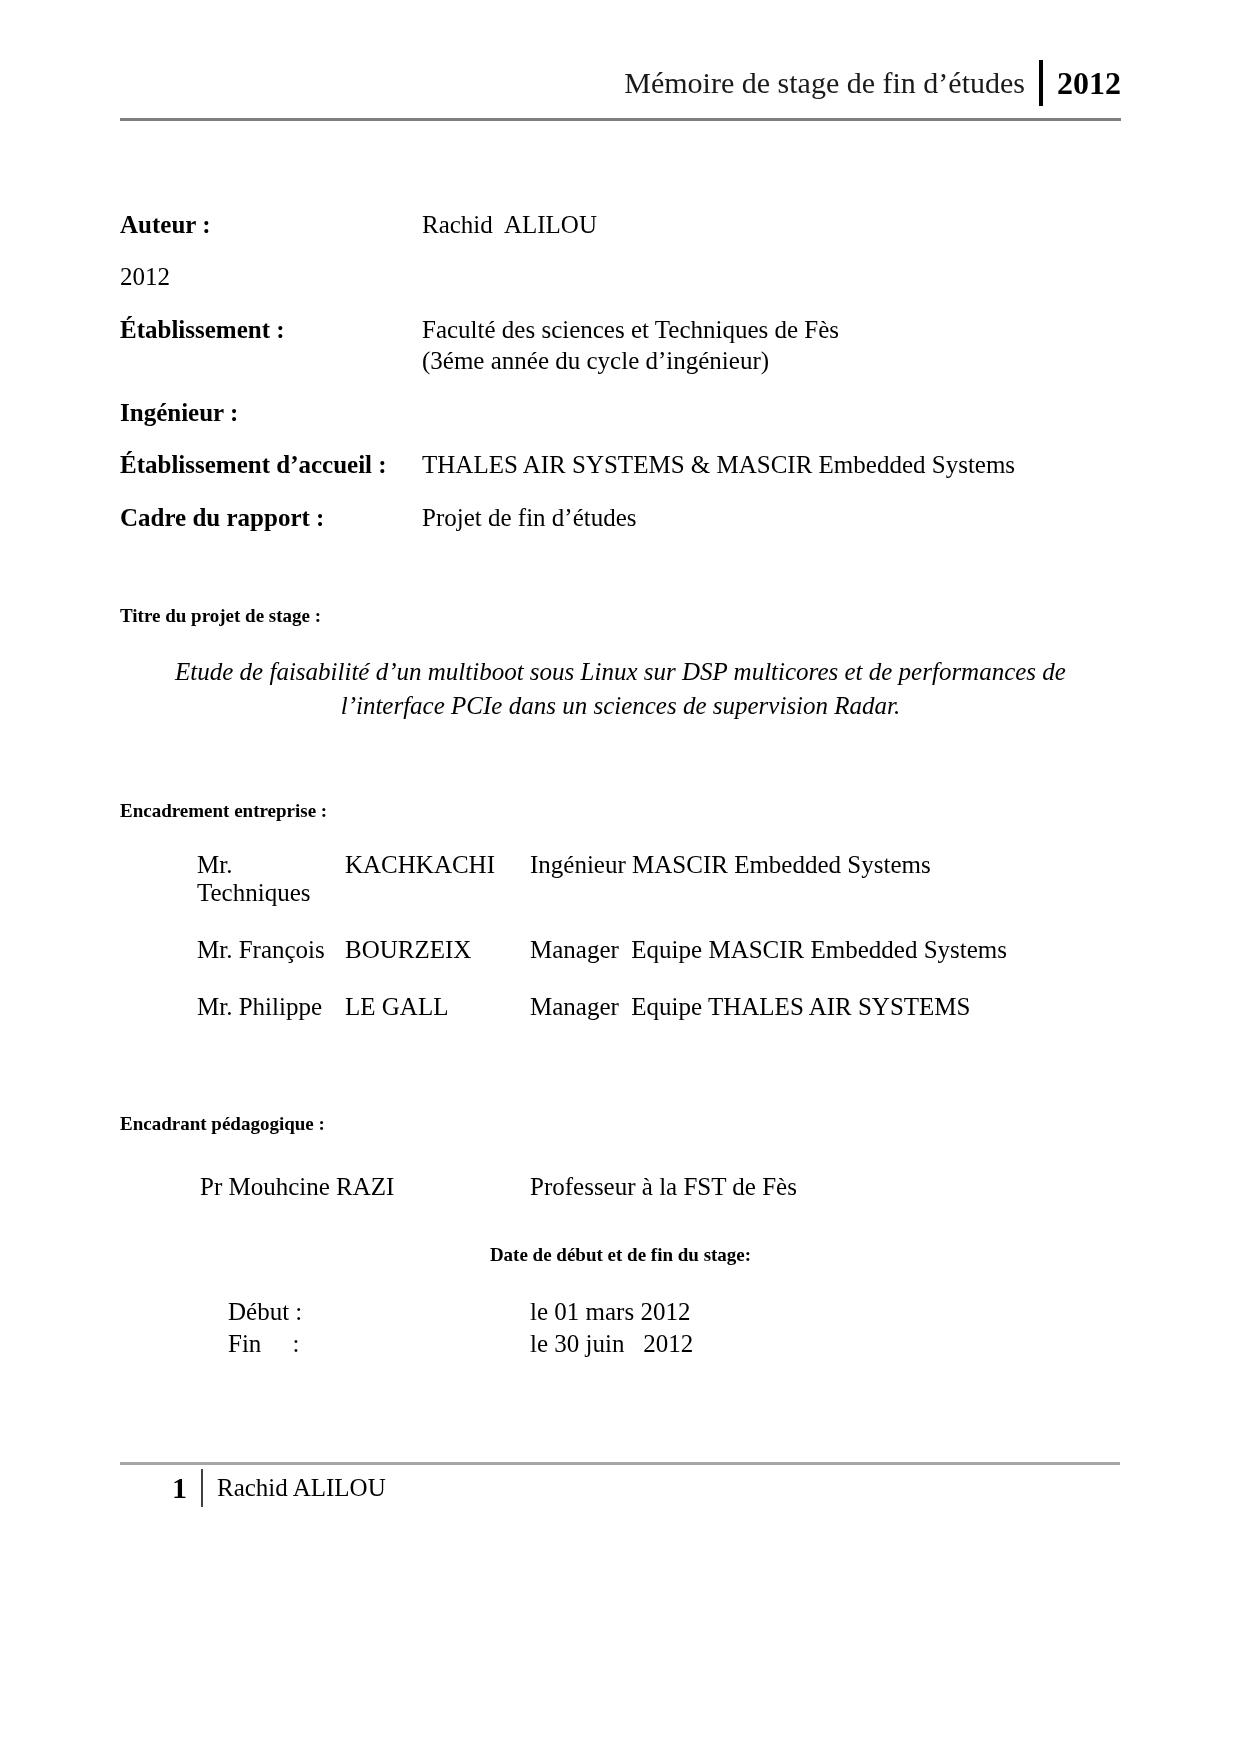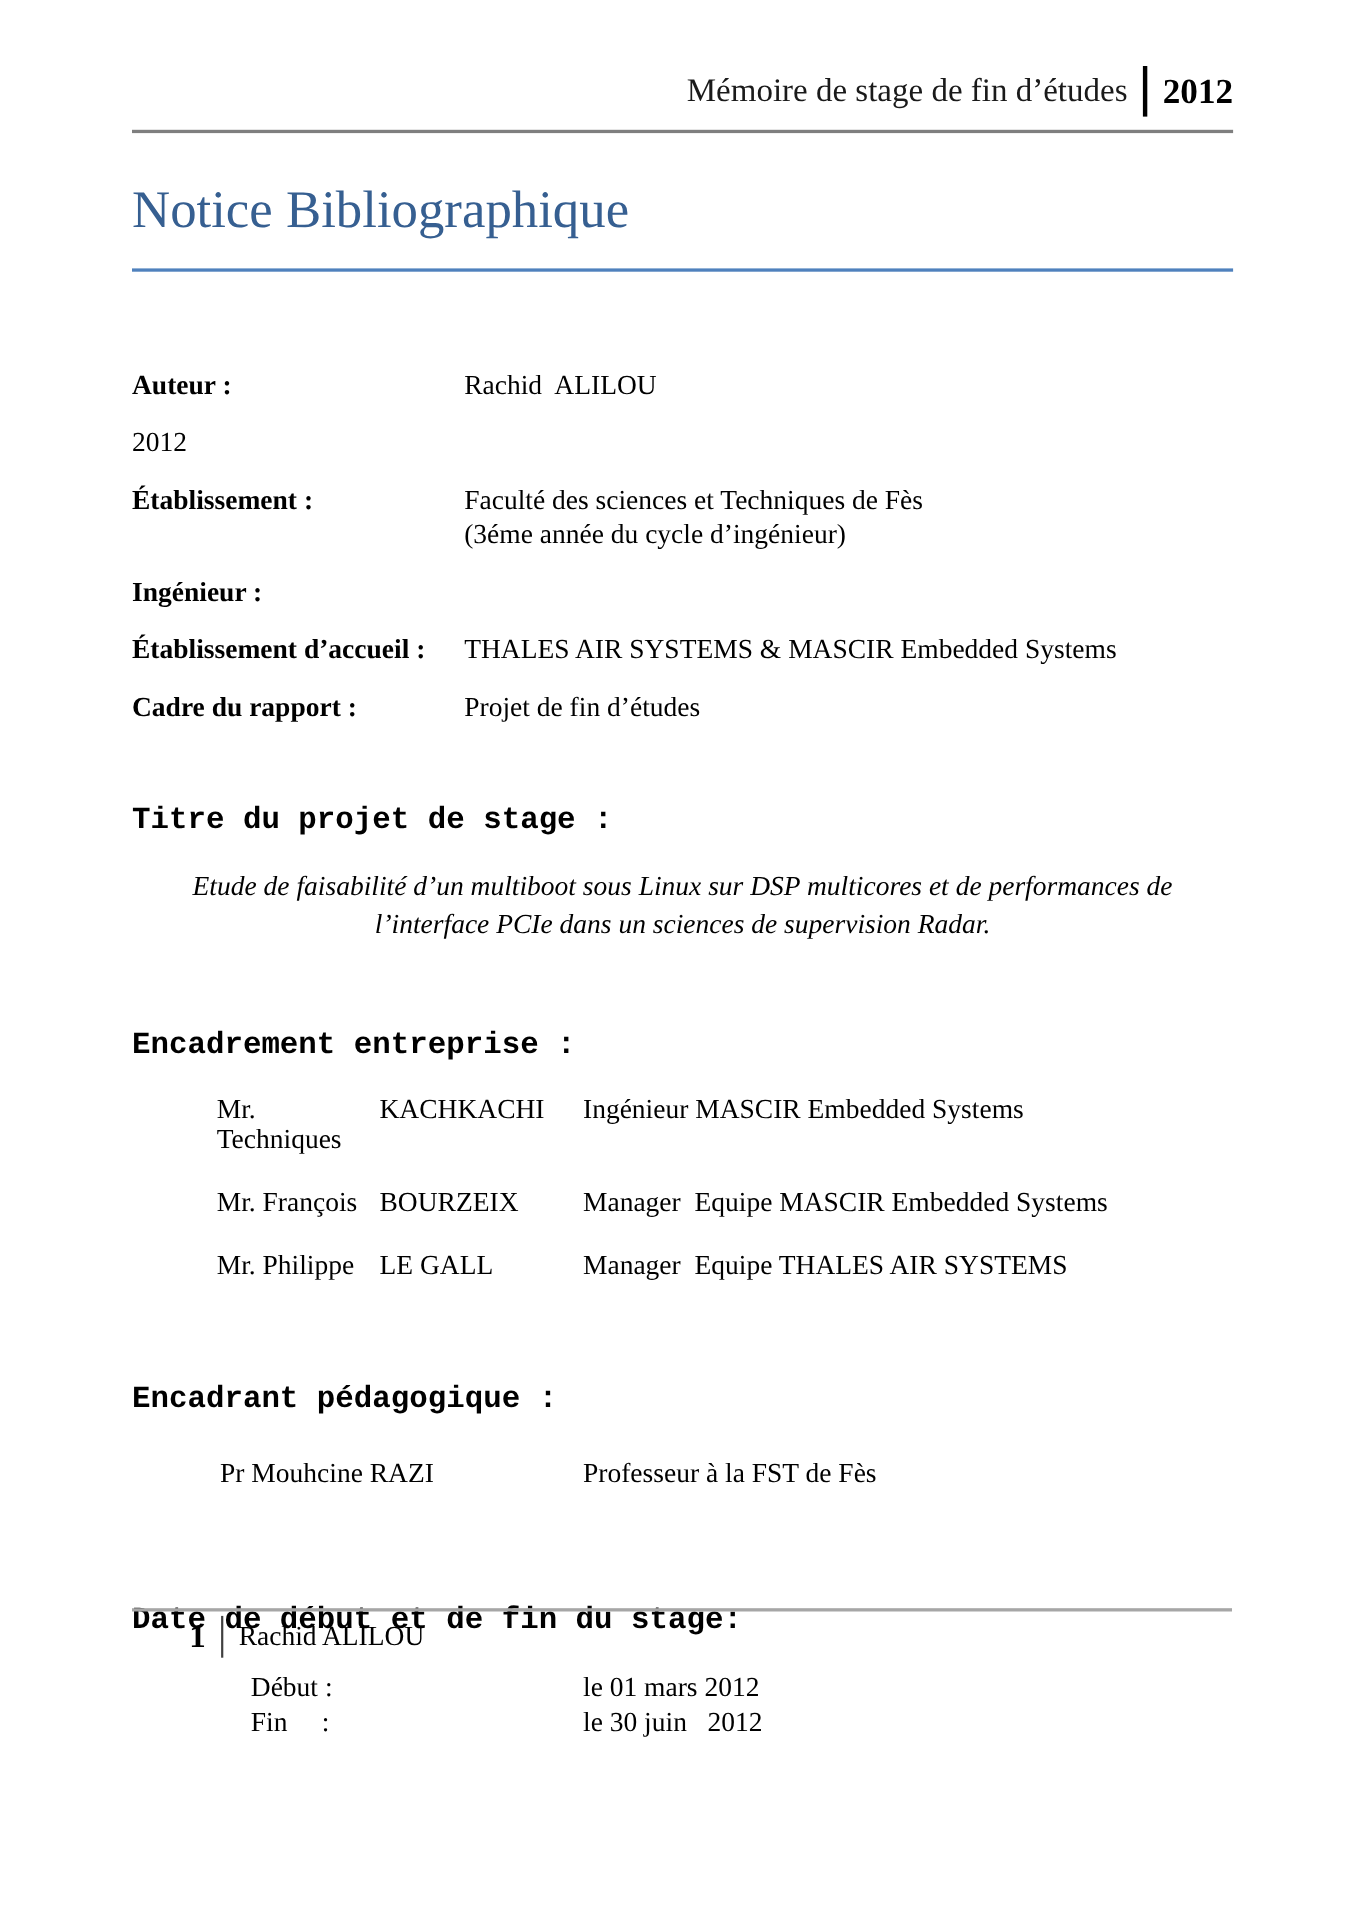--- a/index.html
+++ b/index.html
@@ -57,23 +57,22 @@
     display: grid;
     grid-template-columns: 302px 1fr;
     font-size: 25px;
     line-height: 1.25;
     margin-bottom: 21px;
   }
   .field-label { font-weight: bold; }
   .field-value { white-space: pre-wrap; }
   
   .section-heading {
-    font-size: 28px;
+    font-size: 19px;
     font-weight: bold;
-    font-family: Liberation Mono, monospace;
   }
   .project-heading { margin-top: 72px; }
   .project-desc {
     margin-top: 28px;
     font-size: 25px;
     font-style: italic;
     text-align: center;
     line-height: 1.35;
     padding: 0 10px;
   }
@@ -91,21 +90,21 @@
   .academic-heading { margin-top: 92px; }
   .academic-row {
     display: grid;
     grid-template-columns: 330px 1fr;
     font-size: 25px;
     margin-left: 80px;
     margin-top: 38px;
     white-space: pre-wrap;
   }
   
-  .dates-heading { margin-top: 104px; }
+  .dates-heading { margin-top: 43px; text-align: center; }
   .date-row {
     display: grid;
     grid-template-columns: 302px 1fr;
     font-size: 25px;
     line-height: 1.25;
     margin-left: 108px;
     white-space: pre;
   }
   .date-rows { margin-top: 30px; }
   
@@ -140,21 +139,20 @@
 <body>
 
 <div class="page">
 
   <div class="header">
     <span class="header-title">Mémoire de stage de fin d’études</span>
     <span class="header-vbar"></span>
     <span class="header-year">2012</span>
   </div>
 
-  <div class="doc-title">Notice Bibliographique</div>
 
   <div class="fields">
     <div class="field-row">
       <span class="field-label">Auteur :</span>
       <span class="field-value">Rachid  ALILOU</span>
     </div>
     <div class="field-row">
       <span class="field-value">2012</span>
     </div>
     <div class="field-row">

